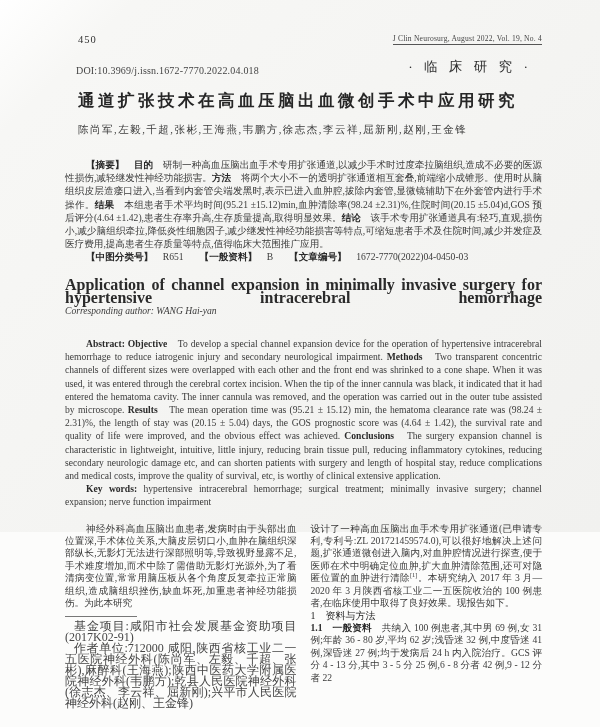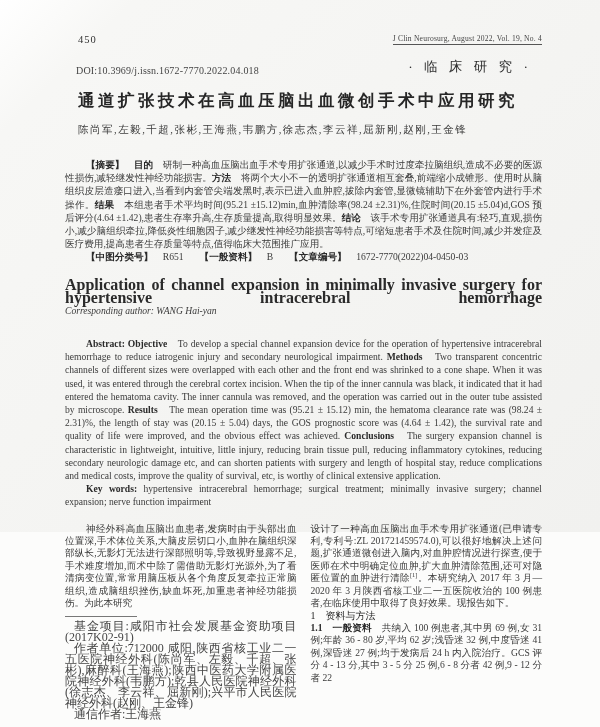--- a/index.html
+++ b/index.html
@@ -84,21 +84,20 @@
   </div>
 
   <div class="cols">
 
     <div class="col">
       <p class="ind">神经外科高血压脑出血患者,发病时由于头部出血位置深,手术体位关系,大脑皮层切口小,血肿在脑组织深部纵长,无影灯无法进行深部照明等,导致视野显露不足,手术难度增加,而术中除了需借助无影灯光源外,为了看清病变位置,常常用脑压板从各个角度反复牵拉正常脑组织,造成脑组织挫伤,缺血坏死,加重患者神经功能损伤。为此本研究</p>
       <div class="fnsep"></div>
       <div class="fn">
         <p>基金项目:咸阳市社会发展基金资助项目(2017K02-91)</p>
         <p>作者单位:712000 咸阳,陕西省核工业二一五医院神经外科(陈尚军、左毅、千超、张彬),麻醉科(王海燕);陕西中医药大学附属医院神经外科(韦鹏方);乾县人民医院神经外科(徐志杰、李云祥、屈新刚);兴平市人民医院神经外科(赵刚、王金锋)</p>
-        <p>通信作者:王海燕</p>
       </div>
     </div>
 
     <div class="col">
       <p><span>设计了一种高血压脑出血手术专用扩张通道(已申请专利,专利号:ZL 201721459574.0),可以很好地解决上述问题,扩张通道微创进入脑内,对血肿腔情况进行探查,便于医师在术中明确定位血肿,扩大血肿清除范围,还可对隐匿位置的血肿进行清除</span><sup>[1]</sup><span>。本研究纳入 2017 年 3 月—2020 年 3 月陕西省核工业二一五医院收治的 100 例患者,在临床使用中取得了良好效果。现报告如下。</span></p>
       <p class="h1">1　资料与方法</p>
       <p><b class="seg">1.1　一般资料</b><span>　共纳入 100 例患者,其中男 69 例,女 31 例;年龄 36 - 80 岁,平均 62 岁;浅昏迷 32 例,中度昏迷 41 例,深昏迷 27 例;均于发病后 24 h 内入院治疗。GCS 评分 4 - 13 分,其中 3 - 5 分 25 例,6 - 8 分者 42 例,9 - 12 分者 22</span></p>
     </div>
 
   </div>

